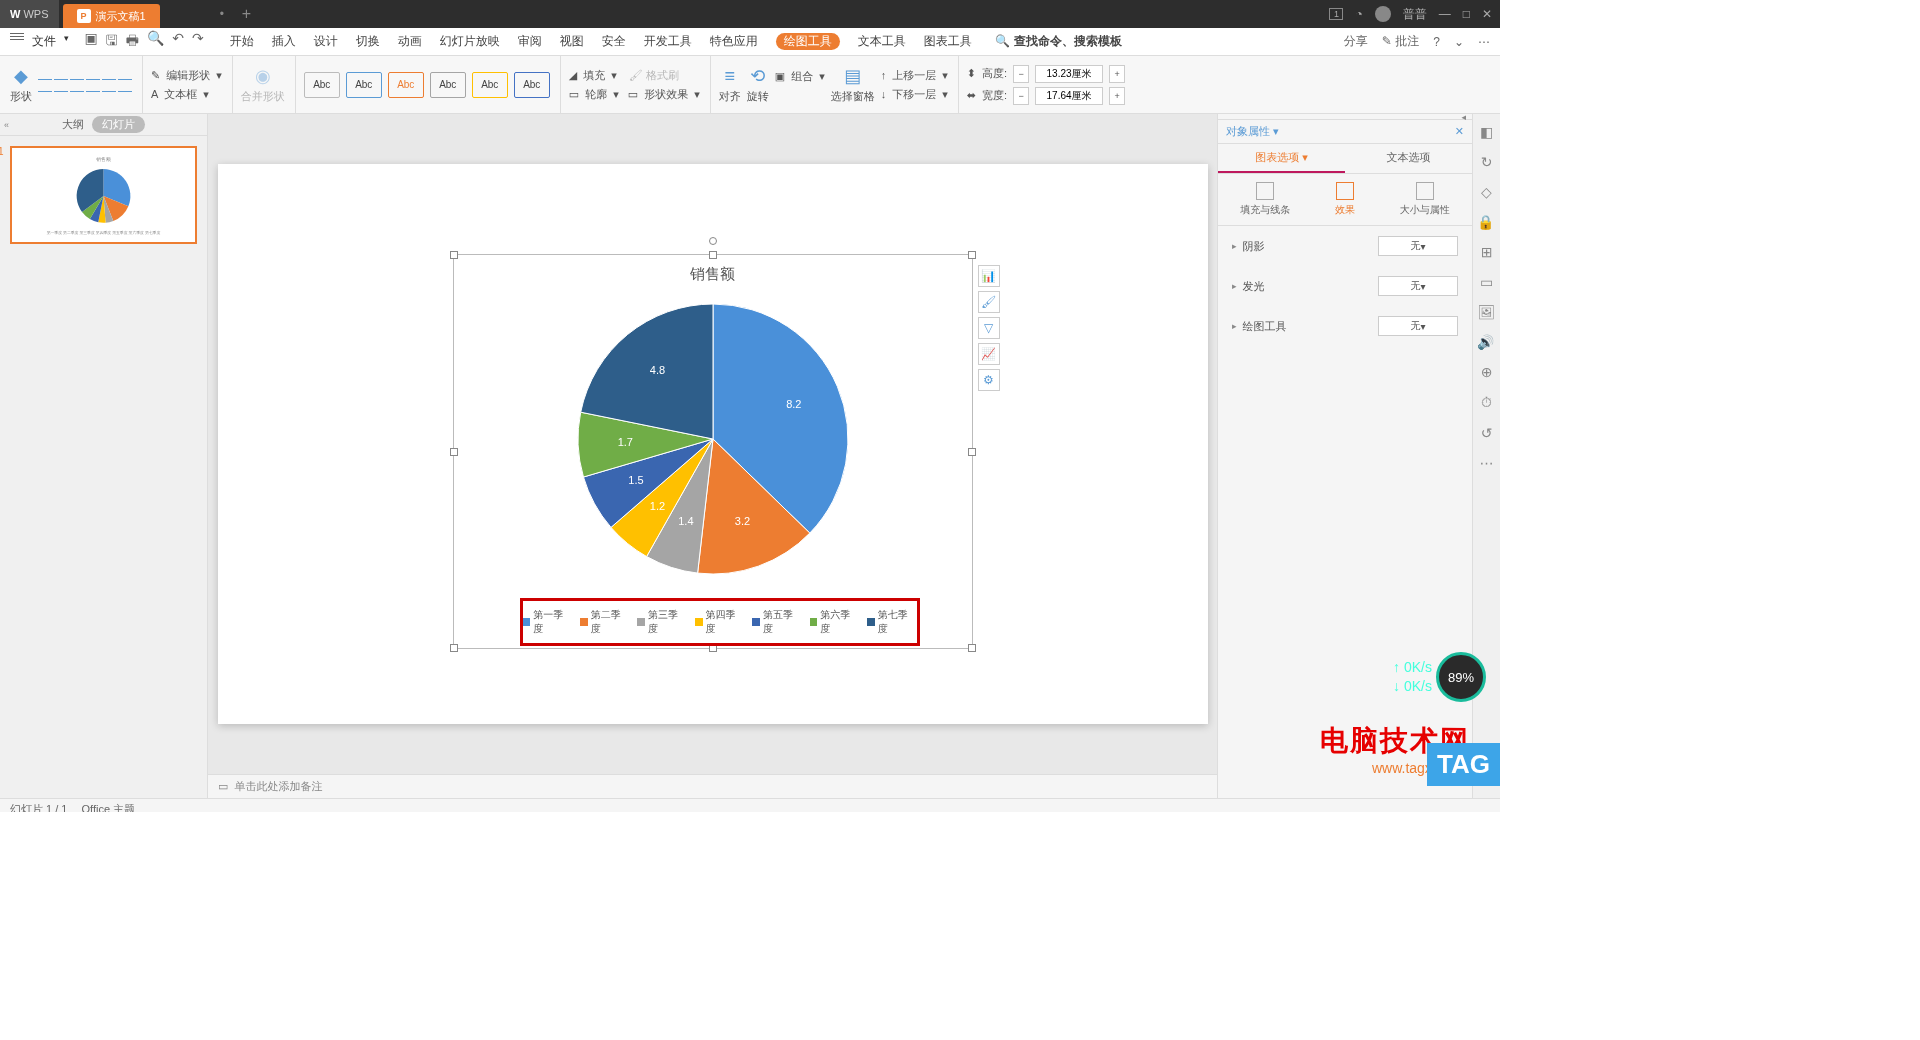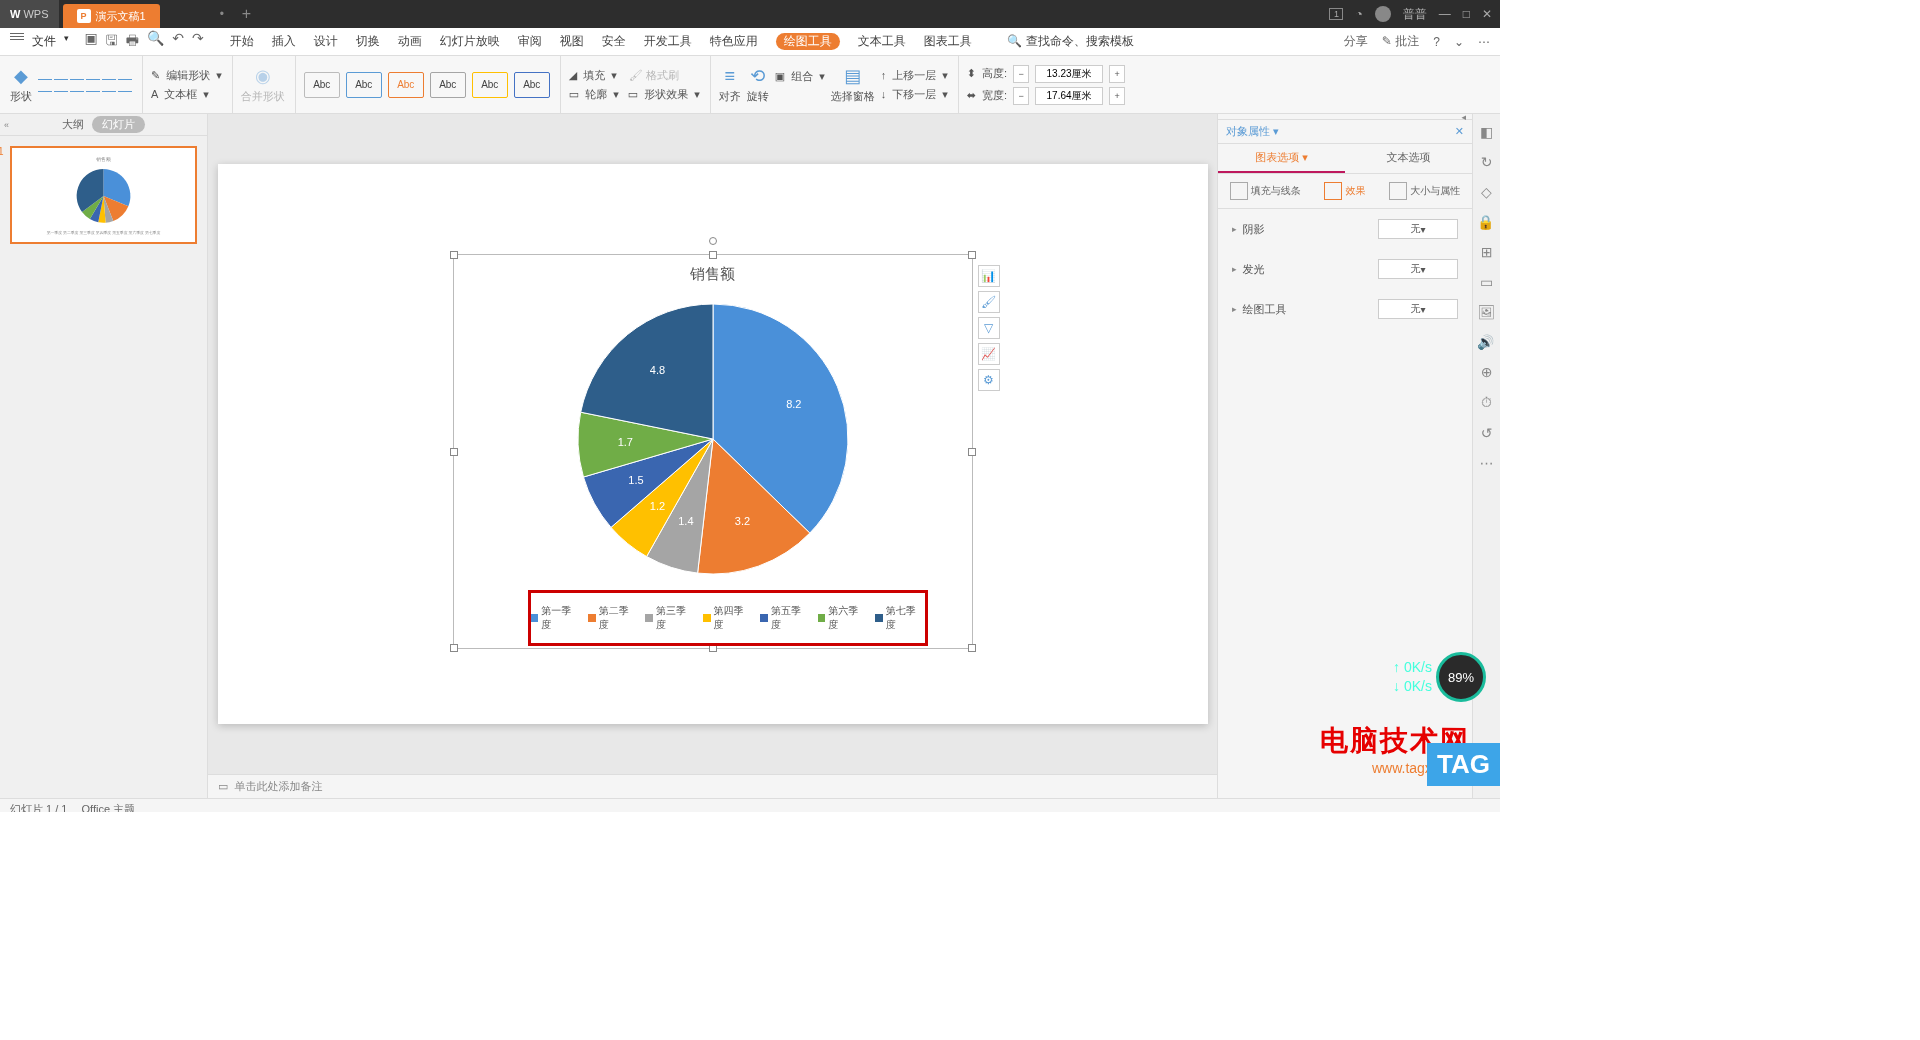--- a/index.html
+++ b/index.html
@@ -15,21 +15,21 @@
 .titlebar .avatar{width:16px;height:16px;border-radius:50%;background:#888;}
 .menubar{height:28px;background:#fff;border-bottom:1px solid #ddd;display:flex;align-items:center;padding:0 10px;gap:6px;}
 .menubar .file-menu{display:flex;gap:8px;}
 .menubar .hamburger{width:14px;display:flex;flex-direction:column;gap:2px;}
 .menubar .hamburger span{height:1px;background:#666;}
 .menubar .qat{display:flex;gap:8px;margin-left:10px;}
 .menubar .qat span{color:#666;font-size:14px;}
 .menubar .tabs{display:flex;gap:18px;margin-left:20px;}
 .menubar .tabs span{font-size:12px;color:#444;cursor:pointer;}
 .menubar .tabs .active{background:#ed7d31;color:#fff;padding:0 8px;border-radius:10px;}
-.menubar .search-cmd{color:#888;font-size:11px;margin-left:18px;}
+.menubar .search-cmd{color:#888;font-size:11px;margin-left:6px;font-weight:bold;}
 .menubar .right-menu{margin-left:auto;display:flex;gap:14px;align-items:center;color:#666;}
 .ribbon{height:58px;background:#f7f7f7;border-bottom:1px solid #ddd;display:flex;align-items:center;padding:0 10px;gap:8px;}
 .ribbon .group{display:flex;align-items:center;gap:6px;height:100%;border-right:1px solid #ddd;padding-right:10px;}
 .ribbon .vbtn{display:flex;flex-direction:column;align-items:center;gap:2px;font-size:11px;color:#555;}
 .ribbon .vbtn .icon{font-size:18px;color:#5b9bd5;}
 .ribbon .lines-grid{display:grid;grid-template-columns:repeat(6,14px);gap:2px;}
 .ribbon .lines-grid span{width:14px;height:10px;display:inline-block;position:relative;}
 .ribbon .lines-grid span::before{content:"";position:absolute;left:0;top:50%;width:100%;height:1px;background:#5b9bd5;}
 .ribbon .abc-box{width:36px;height:26px;border:1px solid #bbb;display:flex;align-items:center;justify-content:center;font-size:10px;border-radius:2px;color:#444;}
 .ribbon .abc-orange{border-color:#ed7d31;color:#ed7d31;}
@@ -47,33 +47,33 @@
 .thumb-num{position:absolute;left:-12px;top:0;font-size:10px;color:#ed7d31;}
 .thumb svg{width:100%;height:100%;}
 .canvas-area{flex:1;background:#e8e8e8;display:flex;flex-direction:column;}
 .canvas-scroll{flex:1;display:flex;align-items:center;justify-content:center;position:relative;}
 .slide{width:990px;height:560px;background:#fff;box-shadow:0 2px 8px rgba(0,0,0,0.2);position:relative;}
 .chart-obj{position:absolute;left:235px;top:90px;width:520px;height:395px;border:1px solid #bbb;}
 .chart-obj .handle{width:8px;height:8px;background:#fff;border:1px solid #888;position:absolute;}
 .chart-obj .rot{width:8px;height:8px;background:#fff;border:1px solid #888;border-radius:50%;position:absolute;left:50%;top:-18px;transform:translateX(-50%);}
 .chart-title{text-align:center;font-size:15px;color:#555;margin-top:10px;}
 .pie-svg{display:block;margin:10px auto;}
-.legend-box{position:absolute;left:74px;bottom:2px;width:400px;height:56px;border:3px solid #cc0000;display:flex;align-items:center;justify-content:center;gap:8px;font-size:10px;color:#555;}
+.legend-box{position:absolute;left:66px;bottom:2px;width:400px;height:48px;border:3px solid #cc0000;display:flex;align-items:center;justify-content:center;gap:8px;font-size:10px;color:#555;}
 .legend-box .li{display:flex;align-items:center;gap:3px;}
 .legend-box .sw{width:8px;height:8px;}
 .chart-tools{position:absolute;right:-28px;top:10px;display:flex;flex-direction:column;gap:4px;}
 .chart-tools .ct{width:22px;height:22px;border:1px solid #ccc;background:#fff;display:flex;align-items:center;justify-content:center;font-size:12px;color:#5b9bd5;}
 .notes-bar{height:24px;background:#f5f5f5;border-top:1px solid #ddd;display:flex;align-items:center;padding:0 10px;font-size:11px;color:#888;gap:6px;}
 .prop-panel{width:255px;background:#f5f5f5;border-left:1px solid #ddd;display:flex;flex-direction:column;}
 .prop-panel .phdr{height:24px;display:flex;align-items:center;justify-content:space-between;padding:0 8px;font-size:11px;color:#5b9bd5;border-bottom:1px solid #ddd;}
 .prop-tabs{display:flex;border-bottom:1px solid #ddd;}
 .prop-tabs .pt{flex:1;text-align:center;padding:6px 0;font-size:11px;color:#666;}
 .prop-tabs .pt.active{color:#ed7d31;border-bottom:2px solid #be185d;}
 .prop-subtabs{display:flex;justify-content:space-around;padding:8px 0;border-bottom:1px solid #ddd;}
-.prop-subtabs .st{display:flex;align-items:center;gap:3px;font-size:10px;color:#666;}
+.prop-subtabs .st{display:flex;flex-direction:column;align-items:center;gap:3px;font-size:10px;color:#666;}
 .prop-subtabs .st .ic{width:18px;height:18px;border:1px solid #aaa;}
 .prop-subtabs .st.active{color:#ed7d31;}
 .prop-subtabs .st.active .ic{border-color:#ed7d31;}
 .prop-row{display:flex;align-items:center;padding:10px 14px;font-size:11px;color:#555;}
 .prop-row .arrow{margin-right:6px;font-size:9px;color:#888;}
 .prop-row .ctrl{margin-left:auto;width:80px;height:20px;border:1px solid #ccc;background:#fff;display:flex;align-items:center;justify-content:center;font-size:10px;}
 .side-rail{width:28px;background:#f0f0f0;border-left:1px solid #ddd;display:flex;flex-direction:column;align-items:center;gap:14px;padding-top:10px;}
 .side-rail span{font-size:14px;color:#888;}
 .statusbar{height:22px;background:#f5f5f5;border-top:1px solid #ddd;display:flex;align-items:center;padding:0 10px;font-size:11px;color:#666;gap:14px;}
 .watermark{position:absolute;right:30px;bottom:36px;text-align:right;}

